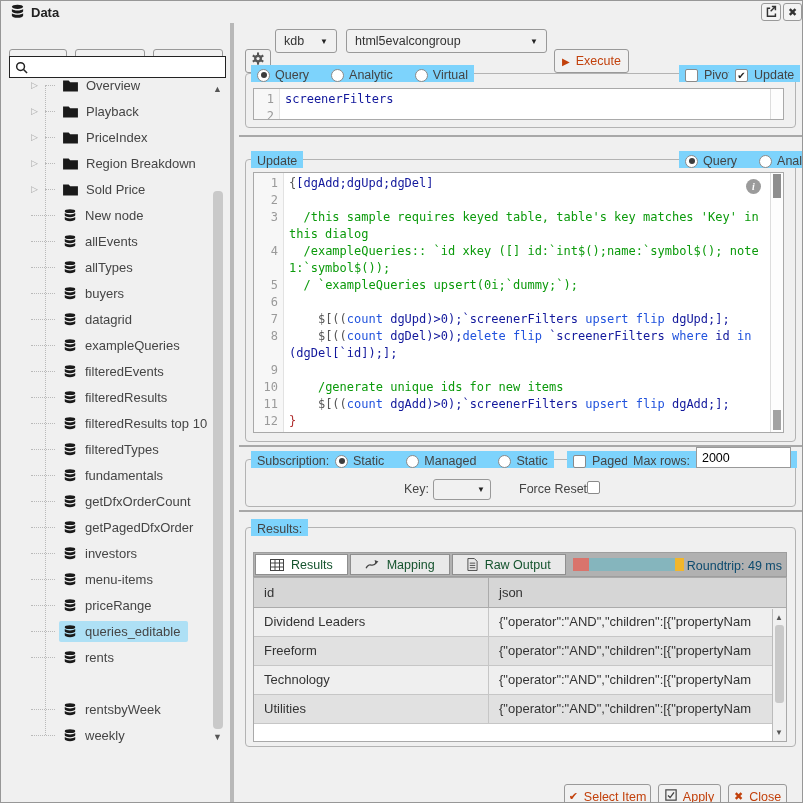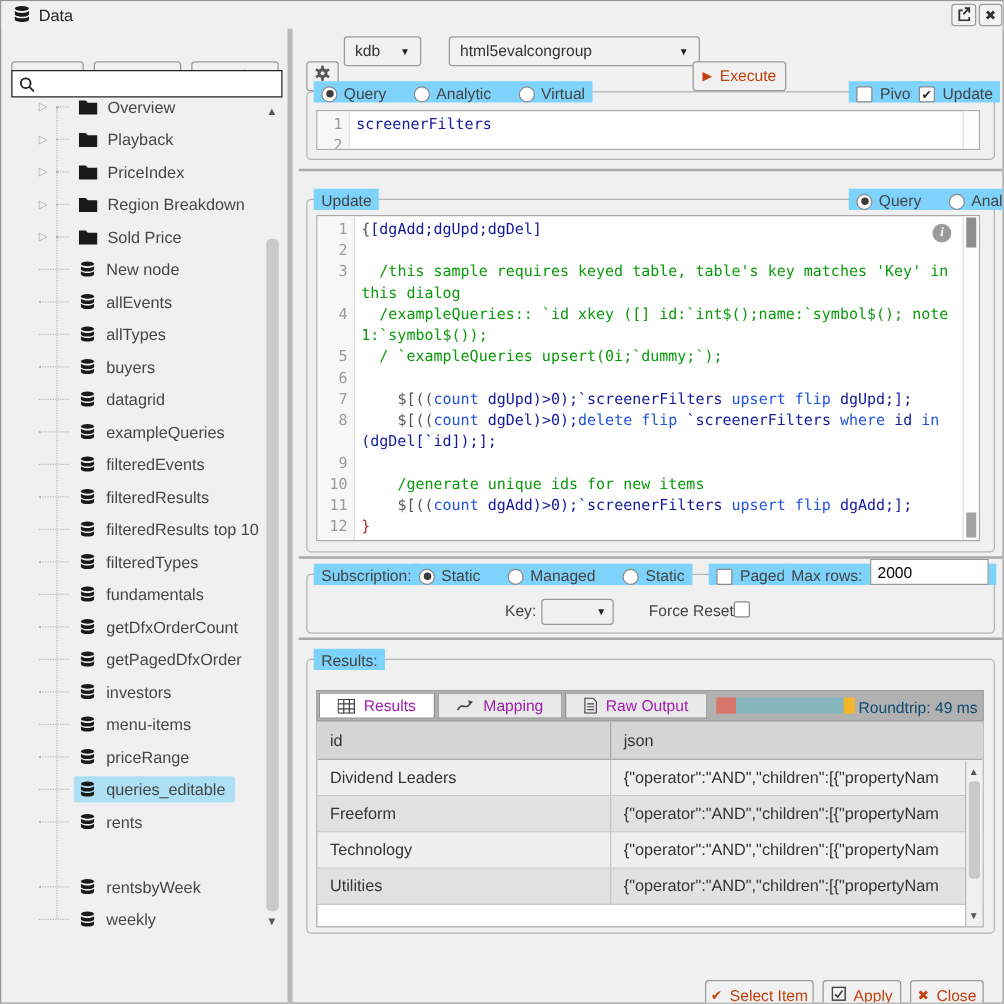--- a/index.html
+++ b/index.html
@@ -7,21 +7,21 @@
   .window {
     position:relative; width:803px; height:803px; background:#f0f0f0;
     font-family:"Liberation Sans", sans-serif; color:#333; overflow:hidden;
     border:1px solid #979797;
   }
   .abs { position:absolute; }
 
   
   .titlebar { position:absolute; left:0; top:0; width:803px; height:22px; background:#f0f0f0; }
   .titlebar .dbicon { position:absolute; left:9px; top:3px; }
-  .titlebar .title { position:absolute; left:30px; top:4px; font-size:13px; font-weight:normal; color:#222; }
+  .titlebar .title { position:absolute; left:30px; top:4px; font-size:13px; font-weight:bold; color:#222; }
   .tbtn { position:absolute; top:2px; height:18px; background:#f3f3f3; border:1px solid #9a9a9a;
           border-radius:3px; display:flex; align-items:center; justify-content:center; font-size:11px; color:#333; cursor:pointer; }
 
   
   .btn { position:absolute; height:24px; background:#f1f1f1; border:1px solid #999;
          border-radius:3px; display:flex; align-items:center; justify-content:center; gap:6px;
          font-size:12.5px; color:#c2410c; cursor:pointer;margin-top:20px; }
   .btn .bicon { display:inline-flex; align-items:center; }
   .select { position:absolute; height:24px; background:#f1f1f1; border:1px solid #999; border-radius:3px;
             display:flex; align-items:center; justify-content:space-between; padding:0 8px; font-size:12.5px; cursor:pointer; }
@@ -82,21 +82,21 @@
 
   
   .flabel { font-size:12.5px; color:#444; white-space:nowrap; }
   .txt { height:21px; background:#fff; border:1px solid #999; font-size:12.5px; padding:0 5px;
          font-family:"Liberation Sans",sans-serif; outline:none; }
 
   
   .tabbar { position:absolute; left:252px; top:551px; width:534px; height:25px; background:#b1b1b1;
             border:1px solid #9e9e9e; display:flex; align-items:center; padding:1px; gap:2px; }
   .tab { display:flex; align-items:center; justify-content:center; gap:7px; height:21px; padding:0 14px;
-         background:#e9e9e9; border:1px solid #8f8f8f; font-size:12.5px; color:#a21caf; cursor:pointer; white-space:nowrap; }
+         background:#e9e9e9; border:1px solid #8f8f8f; font-size:12.5px; color:#14532d; cursor:pointer; white-space:nowrap; }
   .tab.active { background:#fff; }
   .progress { position:absolute; left:572px; top:557px; width:111px; height:13px; display:flex; }
   .progress div { height:13px; }
   .roundtrip { position:absolute; top:558px; right:20px; font-size:12.5px; color:#0c4a6e; }
   .rtable { position:absolute; left:252px; top:576px; width:534px; height:165px; background:#fff; border:1px solid #a9a9a9; overflow:hidden; }
   .thead { display:flex; height:30px; background:#d6d6d6; border-bottom:1px solid #ababab; }
   .thead .hc { font-size:13px; color:#333; padding:7px 10px; }
   .hc1 { width:235px; border-right:1px solid #ababab; }
   .hc2 { flex:1; }
   .trow { display:flex; height:29px; border-bottom:1px solid #c6c6c6; cursor:pointer; }
@@ -506,21 +506,21 @@
             <rect x="6.4" y="0.5" width="2.2" height="13" transform="rotate(60 7.5 7)"></rect>
             <rect x="6.4" y="0.5" width="2.2" height="13" transform="rotate(120 7.5 7)"></rect>
             <circle cx="7.5" cy="7" r="4.2"></circle>
             <circle cx="7.5" cy="7" r="1.7" fill="#f1f1f1"></circle>
           </svg></span>
     </button>
     <div class="select" style="left:274px;top:28px;width:62px;">
       <span>kdb</span>
       <span class="caret">▼</span>
     </div>
-    <div class="select" style="left:358px;top:28px;width:201px;">
+    <div class="select" style="left:345px;top:28px;width:201px;">
       <span>html5evalcongroup</span>
       <span class="caret">▼</span>
     </div>
     <button class="btn" style="left:553px;top:28px;width:75px;">
       <span style="font-size:10px;">▶</span>
       <span>Execute</span>
     </button>
   </div>
 
   <div class="fset" style="left:244px;top:72px;width:551px;height:55px;"></div>

